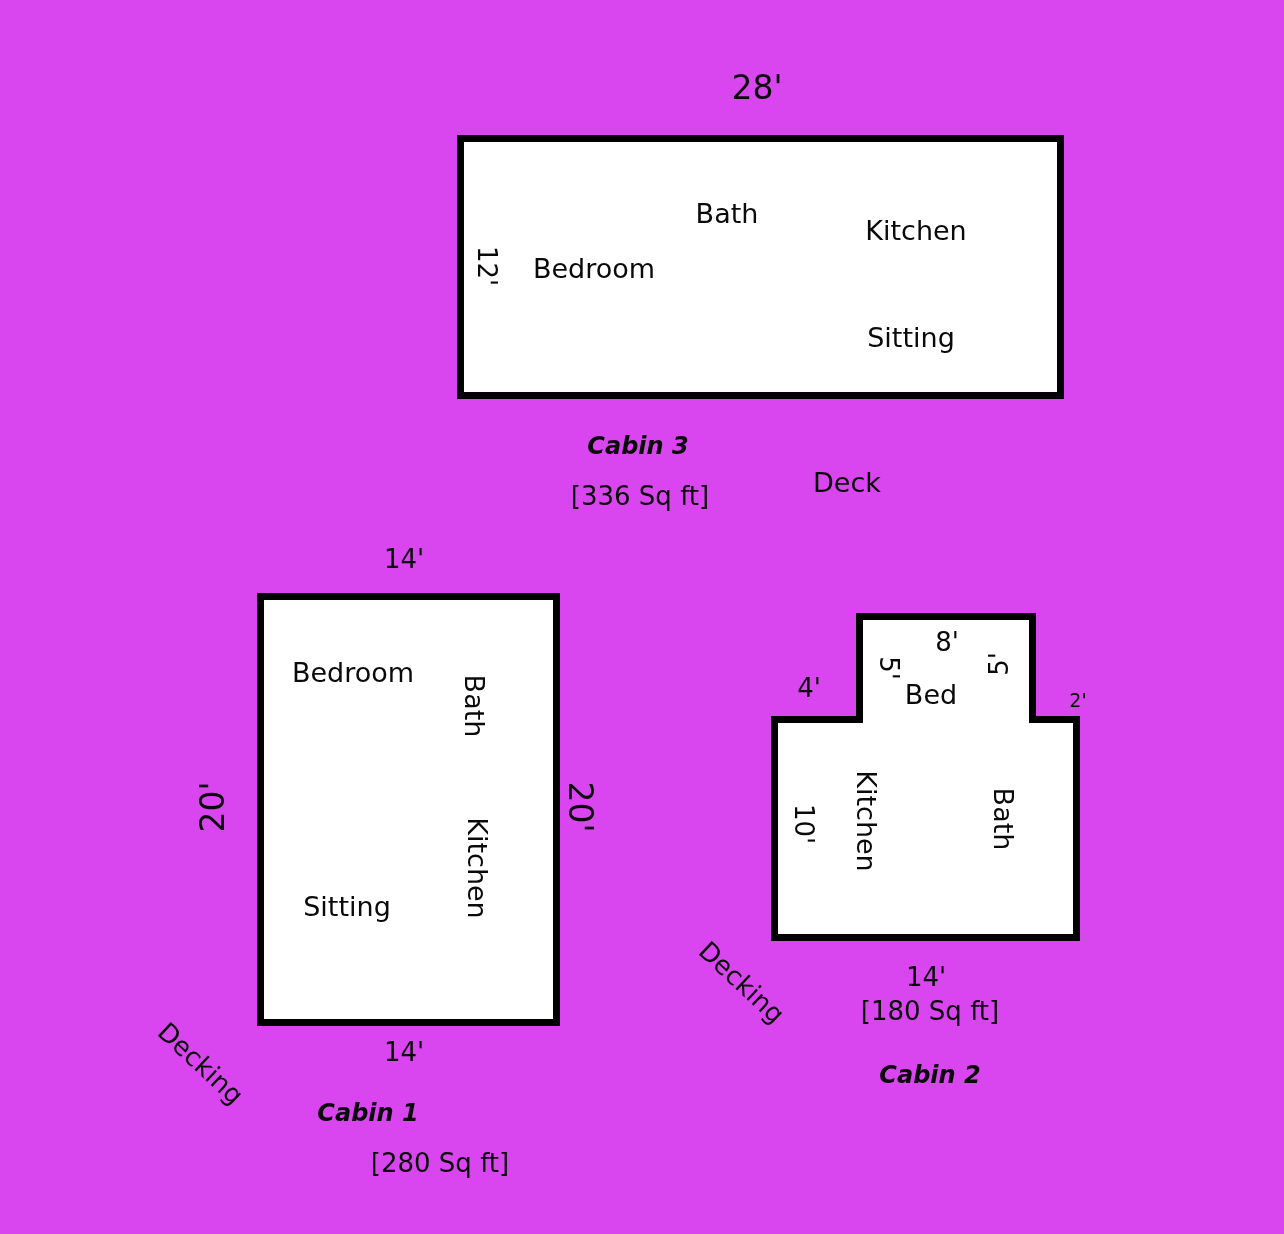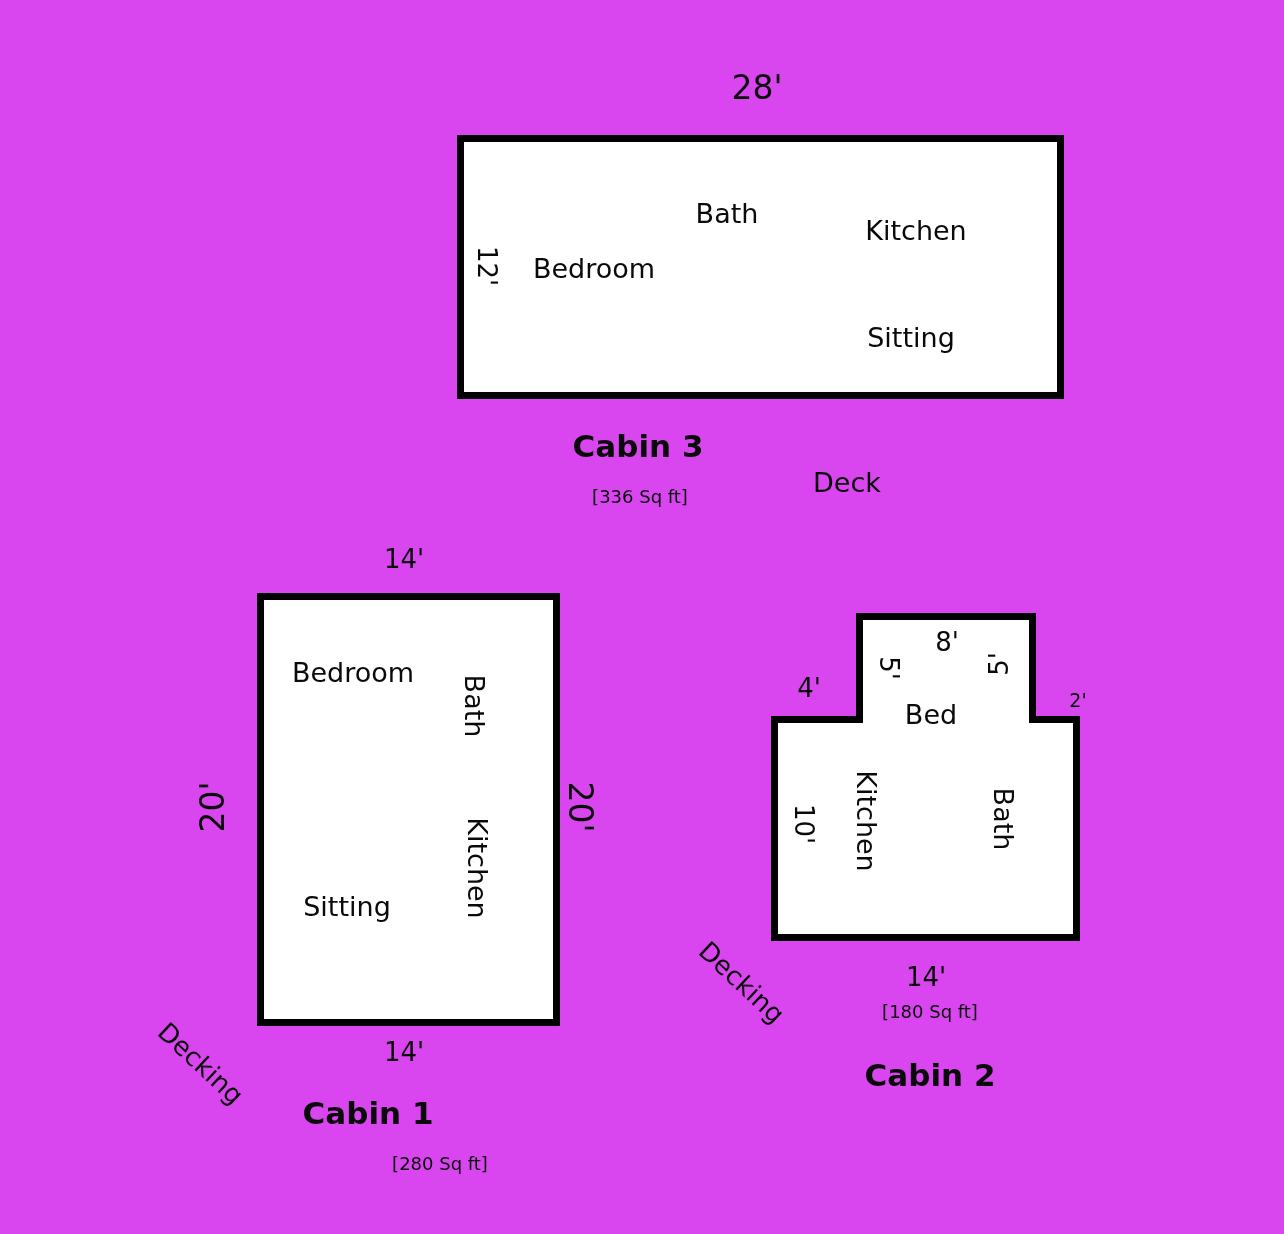--- a/index.html
+++ b/index.html
@@ -26,22 +26,22 @@
     line-height: 1.15;
     white-space: nowrap;
     color: #0a0a0a;
   }
   .r90  { transform: translate(-50%, -50%) rotate(90deg); }
   .r270 { transform: translate(-50%, -50%) rotate(-90deg); }
   .r45  { transform: translate(-50%, -50%) rotate(43deg); }
   .dim      { font-size: 26px; }
   .dim-big  { font-size: 33px; }
   .dim-sm   { font-size: 19px; }
-  .title    { font-size: 31px; font-weight: bold; }
-  .area     { font-size: 18px; }
+  .title    { font-size: 24px; font-weight: bold; font-style: italic; }
+  .area     { font-size: 26px; }
 </style>
 </head>
 <body>
 
 <div id="canvas">
 
   <div class="outline" style="left:457px; top:135px; width:607px; height:264px;"></div>
 
   <div class="lbl dim-big" style="left:757px; top:88px;">28'</div>
   <div class="lbl dim r90" style="left:486px; top:266px;">12'</div>
@@ -76,21 +76,21 @@
   </svg>
 
   <div class="lbl dim" style="left:947px; top:643px;">8'</div>
   <div class="lbl dim r90" style="left:888px; top:668px;">5'</div>
   <div class="lbl dim r270" style="left:1000px; top:664px;">5'</div>
   <div class="lbl dim" style="left:809px; top:689px;">4'</div>
   <div class="lbl dim-sm" style="left:1078px; top:701px;">2'</div>
   <div class="lbl dim r90" style="left:803px; top:824px;">10'</div>
   <div class="lbl dim" style="left:926px; top:978px;">14'</div>
 
-  <div class="lbl" style="left:931px; top:715px;text-align:right;">Bed</div>
+  <div class="lbl" style="left:931px; top:695px;text-align:right;">Bed</div>
   <div class="lbl r90" style="left:866px; top:821px;">Kitchen</div>
   <div class="lbl r90" style="left:1003px; top:819px;">Bath</div>
 
   <div class="lbl dim r45" style="left:741px; top:983px;">Decking</div>
   <div class="lbl title" style="left:930px; top:1076px;">Cabin 2</div>
   <div class="lbl area" style="left:930px; top:1012px;">[180 Sq ft]</div>
 
 </div>
 
 </body></html>

